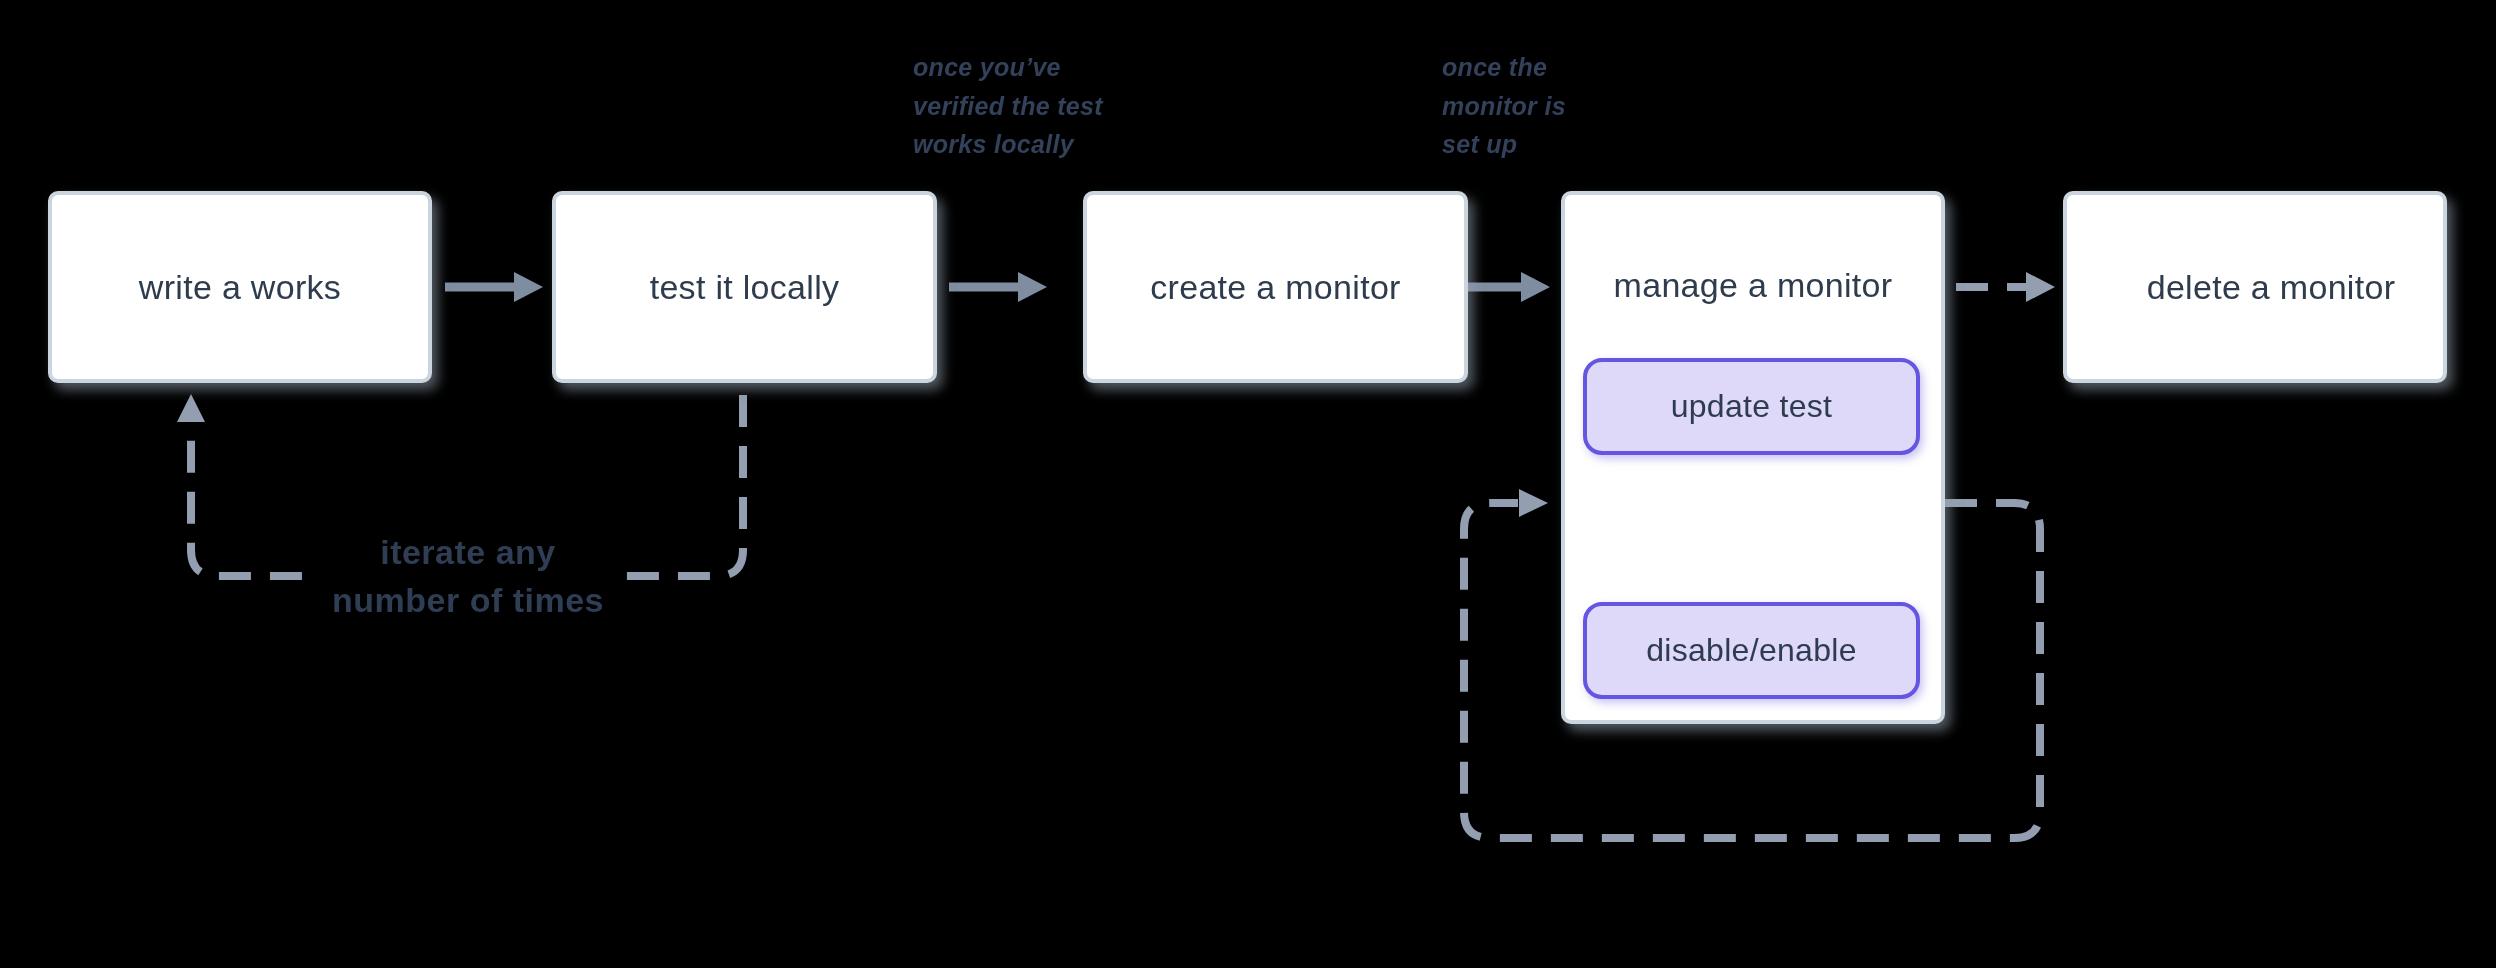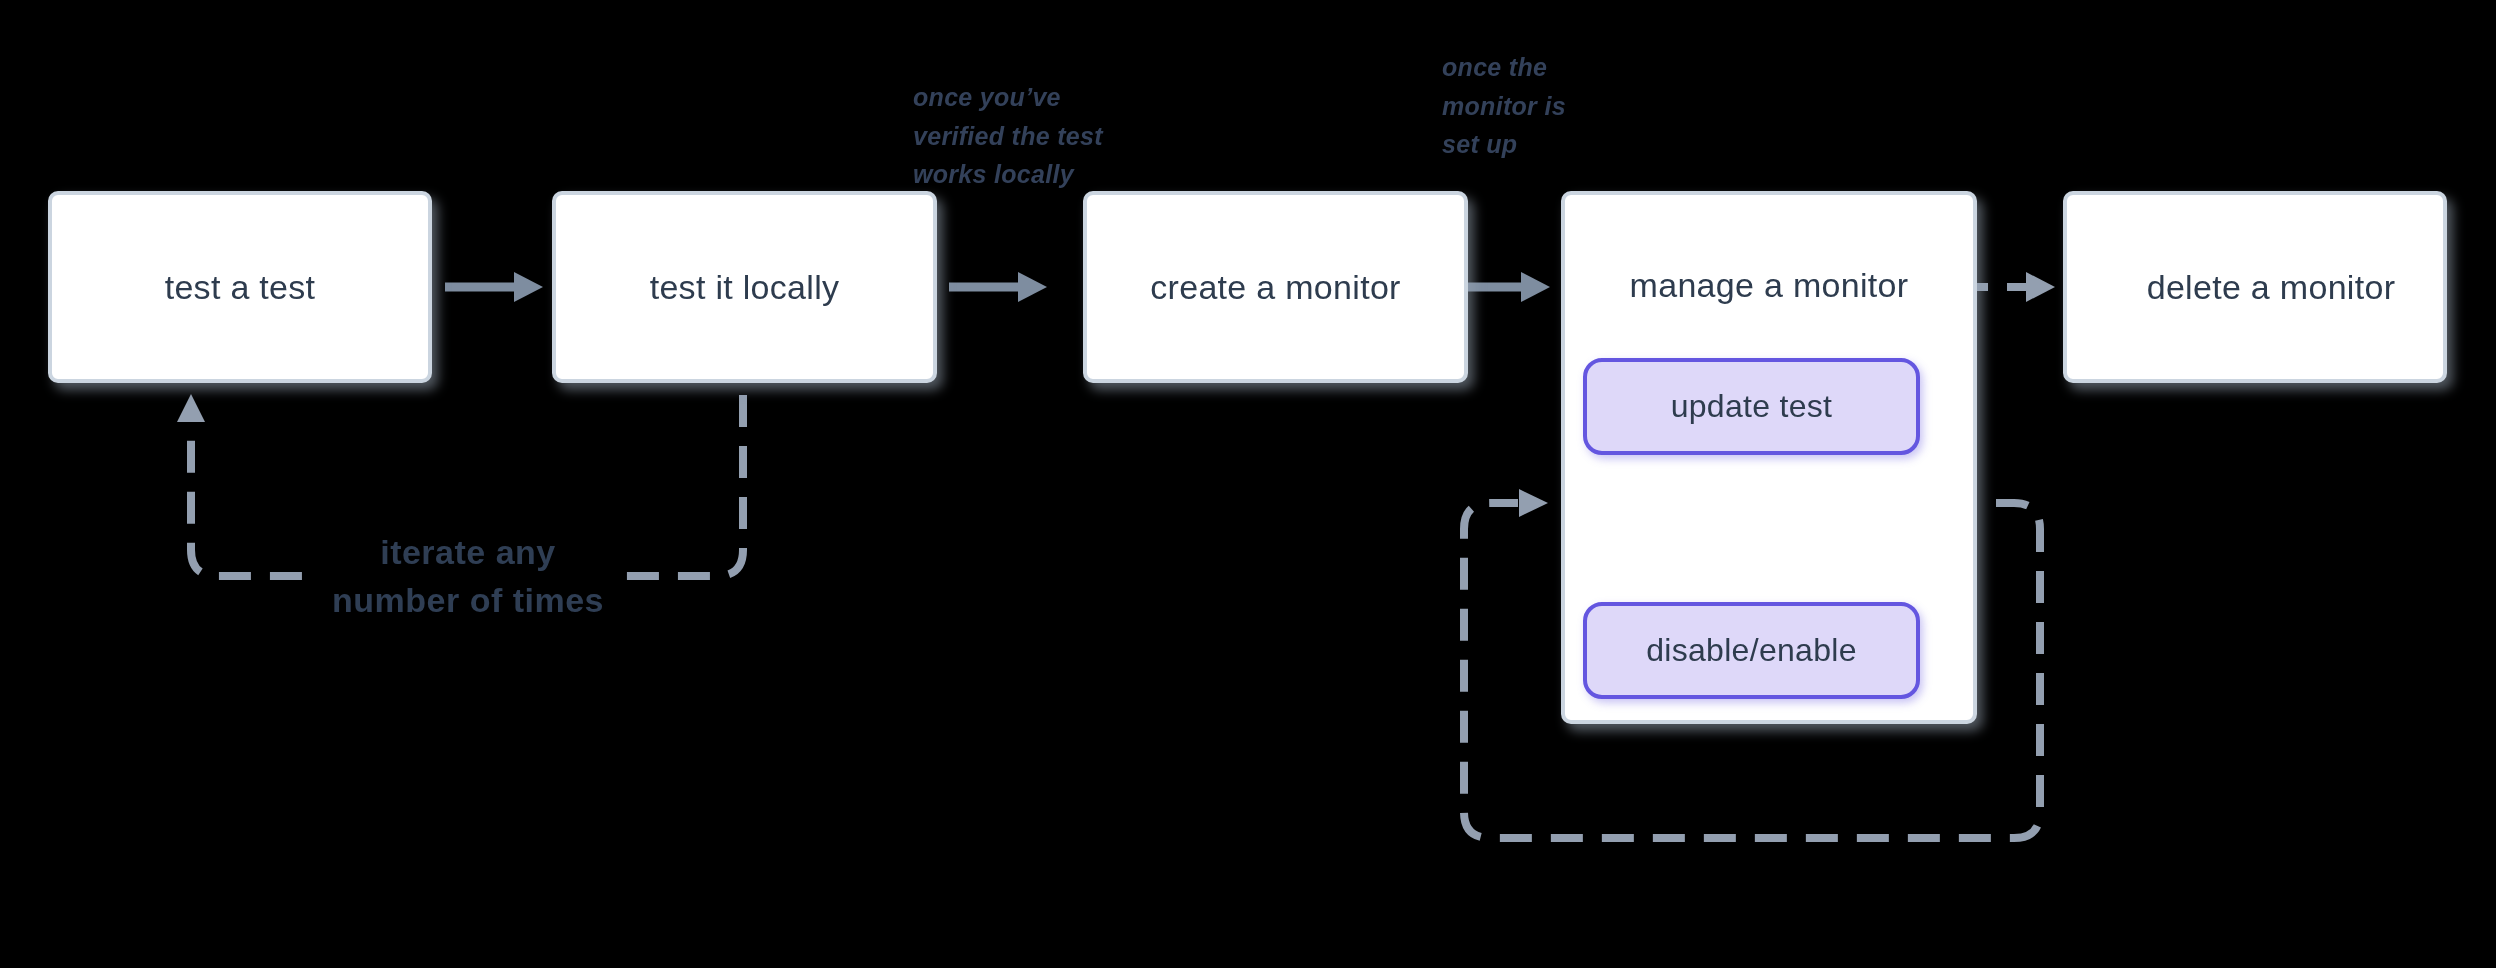--- a/index.html
+++ b/index.html
@@ -16,21 +16,21 @@
     border-radius: 10px;
     box-shadow: 6px 7px 12px rgba(150,162,176,0.55);
     display: flex; align-items: center; justify-content: center;
     color: var(--box-text, #2e3c4e);
     font-size: 34px; font-weight: 500; letter-spacing: 0.3px;
     box-sizing: border-box;
   }
   #box-write   { left: 48px;   top: 191px; width: 384px; height: 192px; }
   #box-test    { left: 552px;  top: 191px; width: 385px; height: 192px; }
   #box-create  { left: 1055px; top: 191px; width: 385px; height: 192px; margin-left: 28px; }
-  #box-manage  { left: 1561px; top: 191px; width: 416px; height: 533px; display: block; }
+  #box-manage  { left: 1561px; top: 191px; width: 384px; height: 533px; display: block; }
   #box-delete  { left: 2063px; top: 191px; width: 384px; height: 192px; padding-left: 32px; }
 
   .manage-title {
     position: absolute; left: 0; top: 71px; width: 100%;
     text-align: center; font-size: 34px; font-weight: 500;
     color: var(--box-text, #2e3c4e);
   }
   .sub-box {
     position: absolute; left: 18px; width: 337px; height: 97px;
     background: var(--sub-fill, #ded8f9);
@@ -46,21 +46,21 @@
   #sub-update-monitor { top: 285px; }
   #sub-disable-enable { top: 407px; }
 
   .annotation {
     position: absolute;
     font-size: 25px; font-style: italic; font-weight: 600;
     line-height: 38.5px; letter-spacing: 0.3px;
     color: var(--annotation-text, #33415a);
     white-space: pre-line;
   }
-  #annotation-verified { left: 913px;  top: 48px; margin-top: 30px; }
+  #annotation-verified { left: 913px;  top: 48px; }
   #annotation-setup    { left: 1442px; top: 48px; }
 
   .loop-label {
     position: absolute;
     transform: translate(-50%, -50%);
     text-align: center;
     font-size: 34px; font-weight: 700; letter-spacing: 0.5px;
     line-height: 48px;
     color: var(--loop-label-text, #2f3e54);
     background: var(--bg, #000);
@@ -108,21 +108,21 @@
       <polygon class="dashed-head" points="177,422 191,394 205,422"></polygon>
     </g>
 
     <g>
       <path class="dashed-line" d="M1945 503 L2014 503 Q2040 503 2040 529 L2040 812 Q2040 838 2014 838 L1490 838 Q1464 838 1464 812 L1464 529 Q1464 503 1490 503 L1518 503"></path>
       <polygon class="dashed-head" points="1519,489 1548,503 1519,517"></polygon>
     </g>
   </svg>
 
   <div class="flow-box" id="box-write">
-    <span>test a test</span>
+    <span>write a works</span>
   </div>
 
   <div class="flow-box" id="box-test">
     <span>test it locally</span>
   </div>
 
   <div class="flow-box" id="box-create">
     <span>create a monitor</span>
   </div>
 

